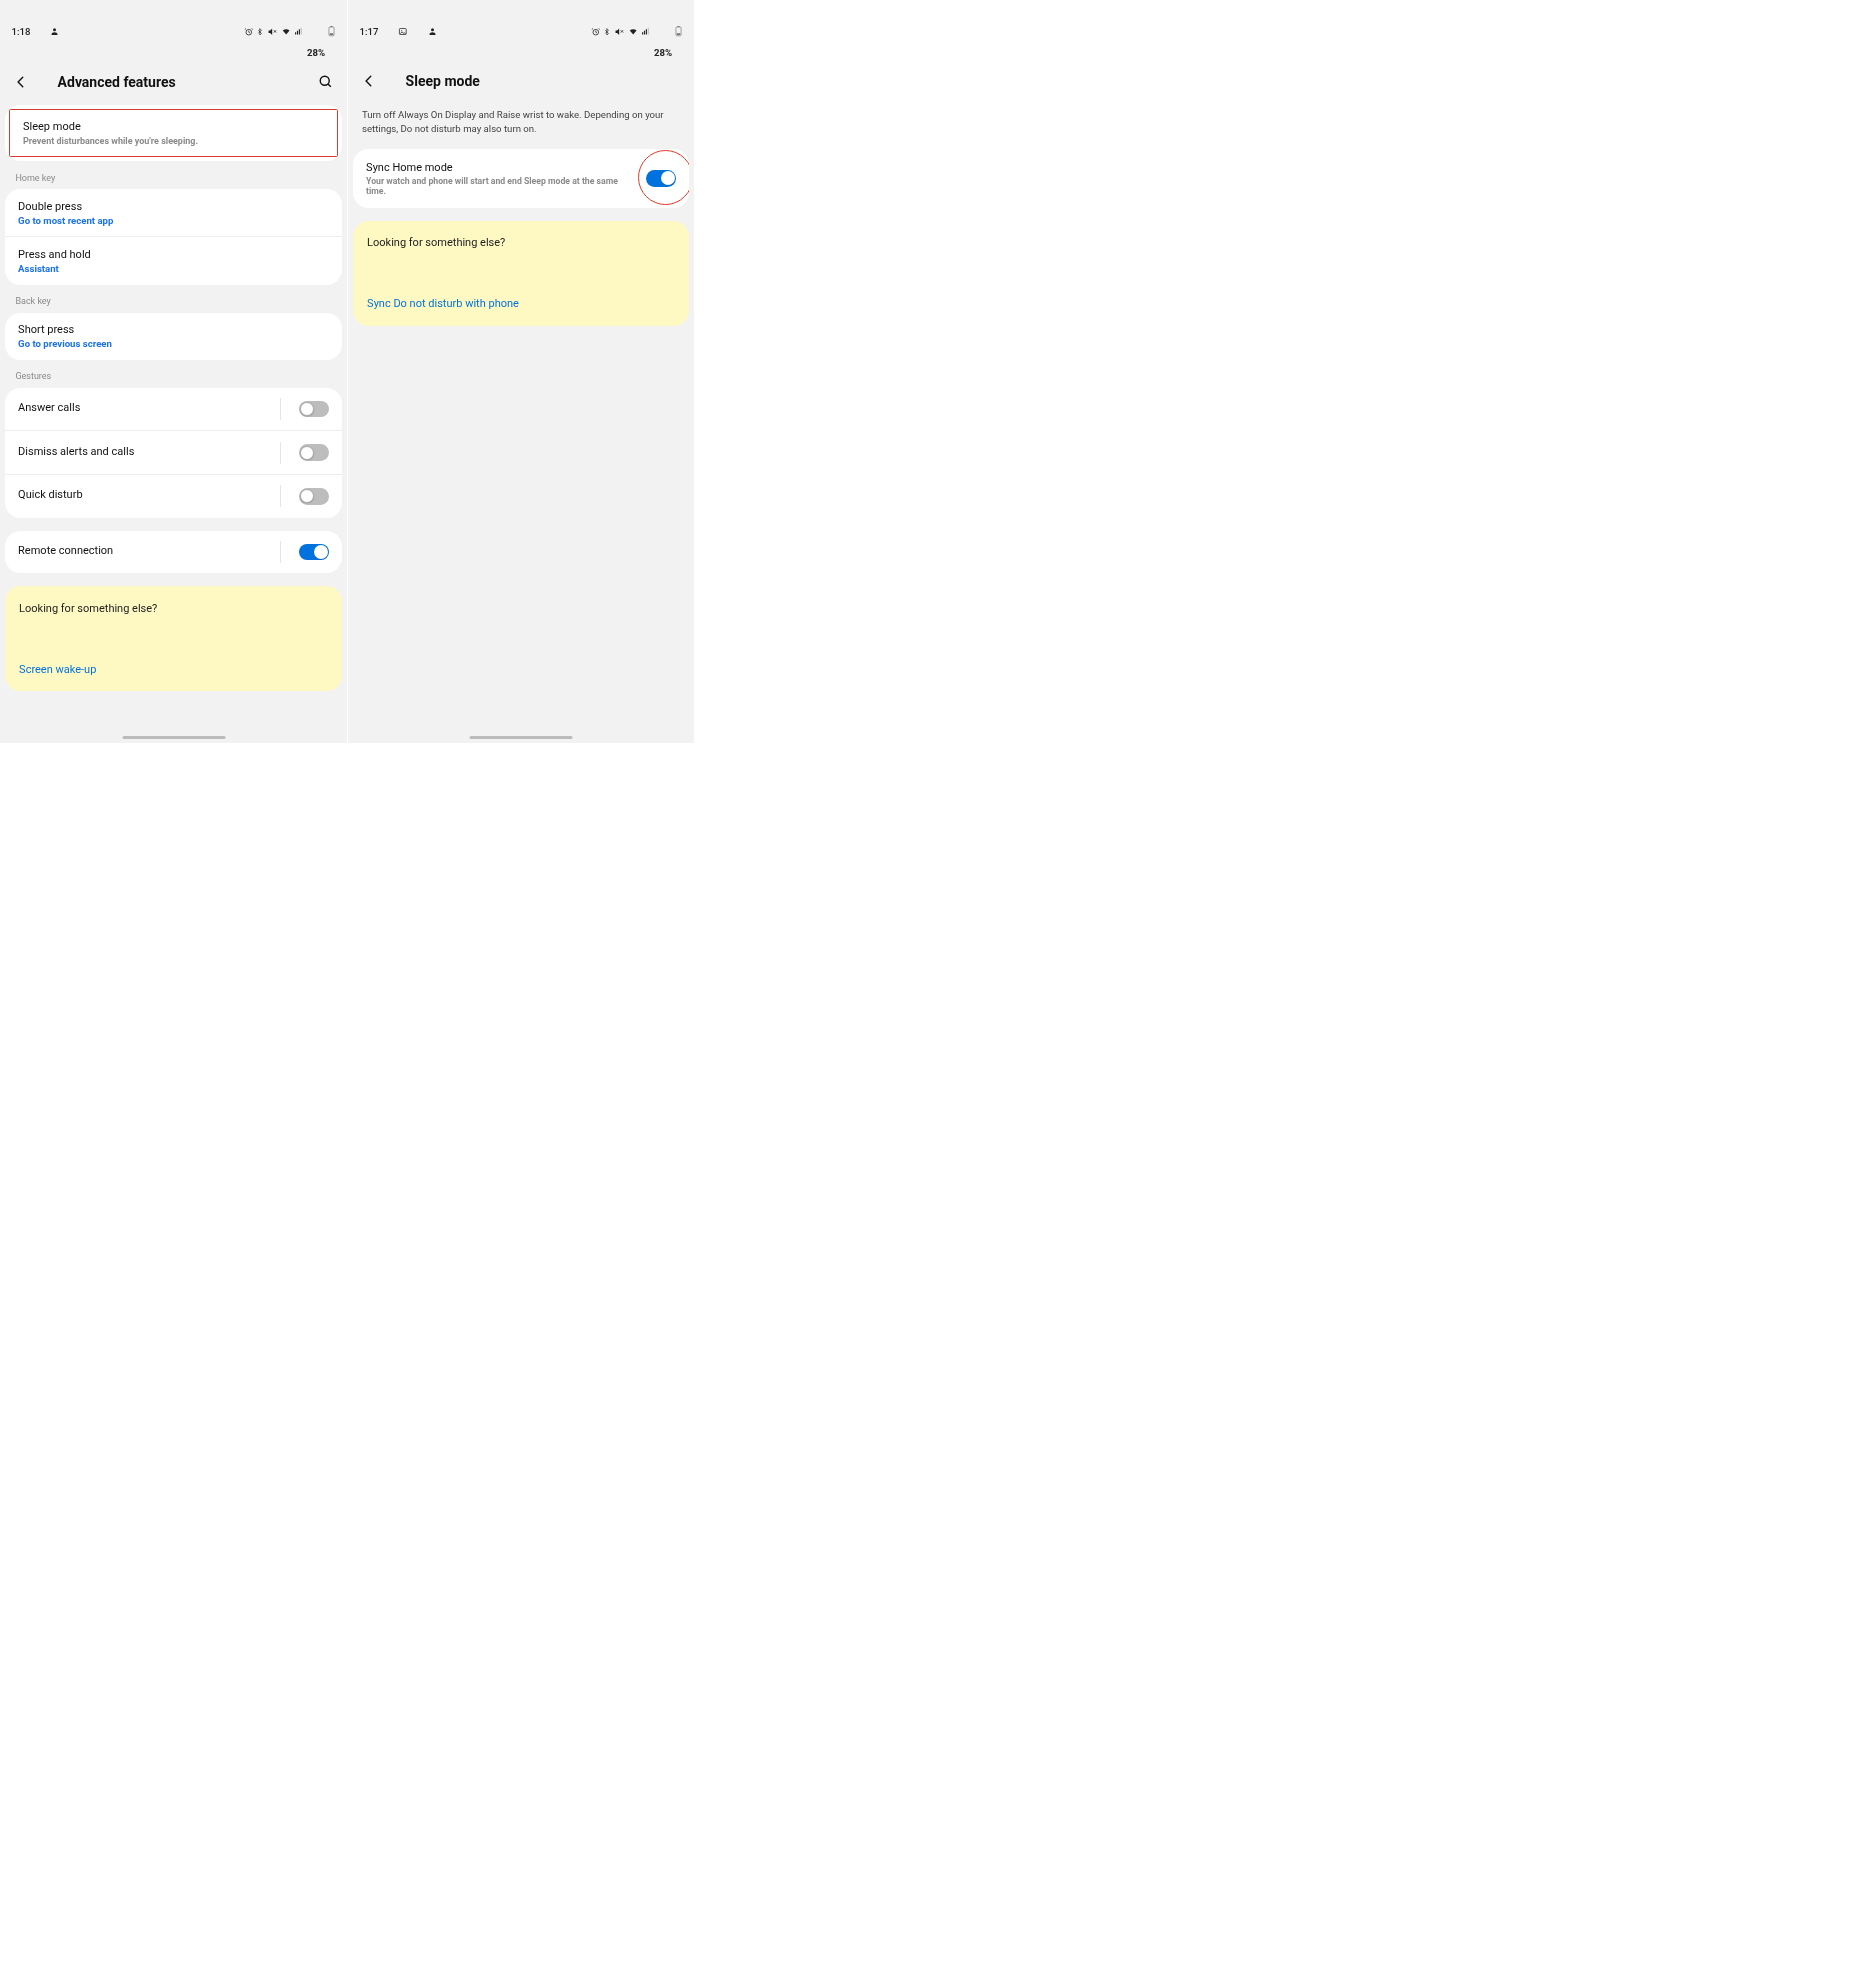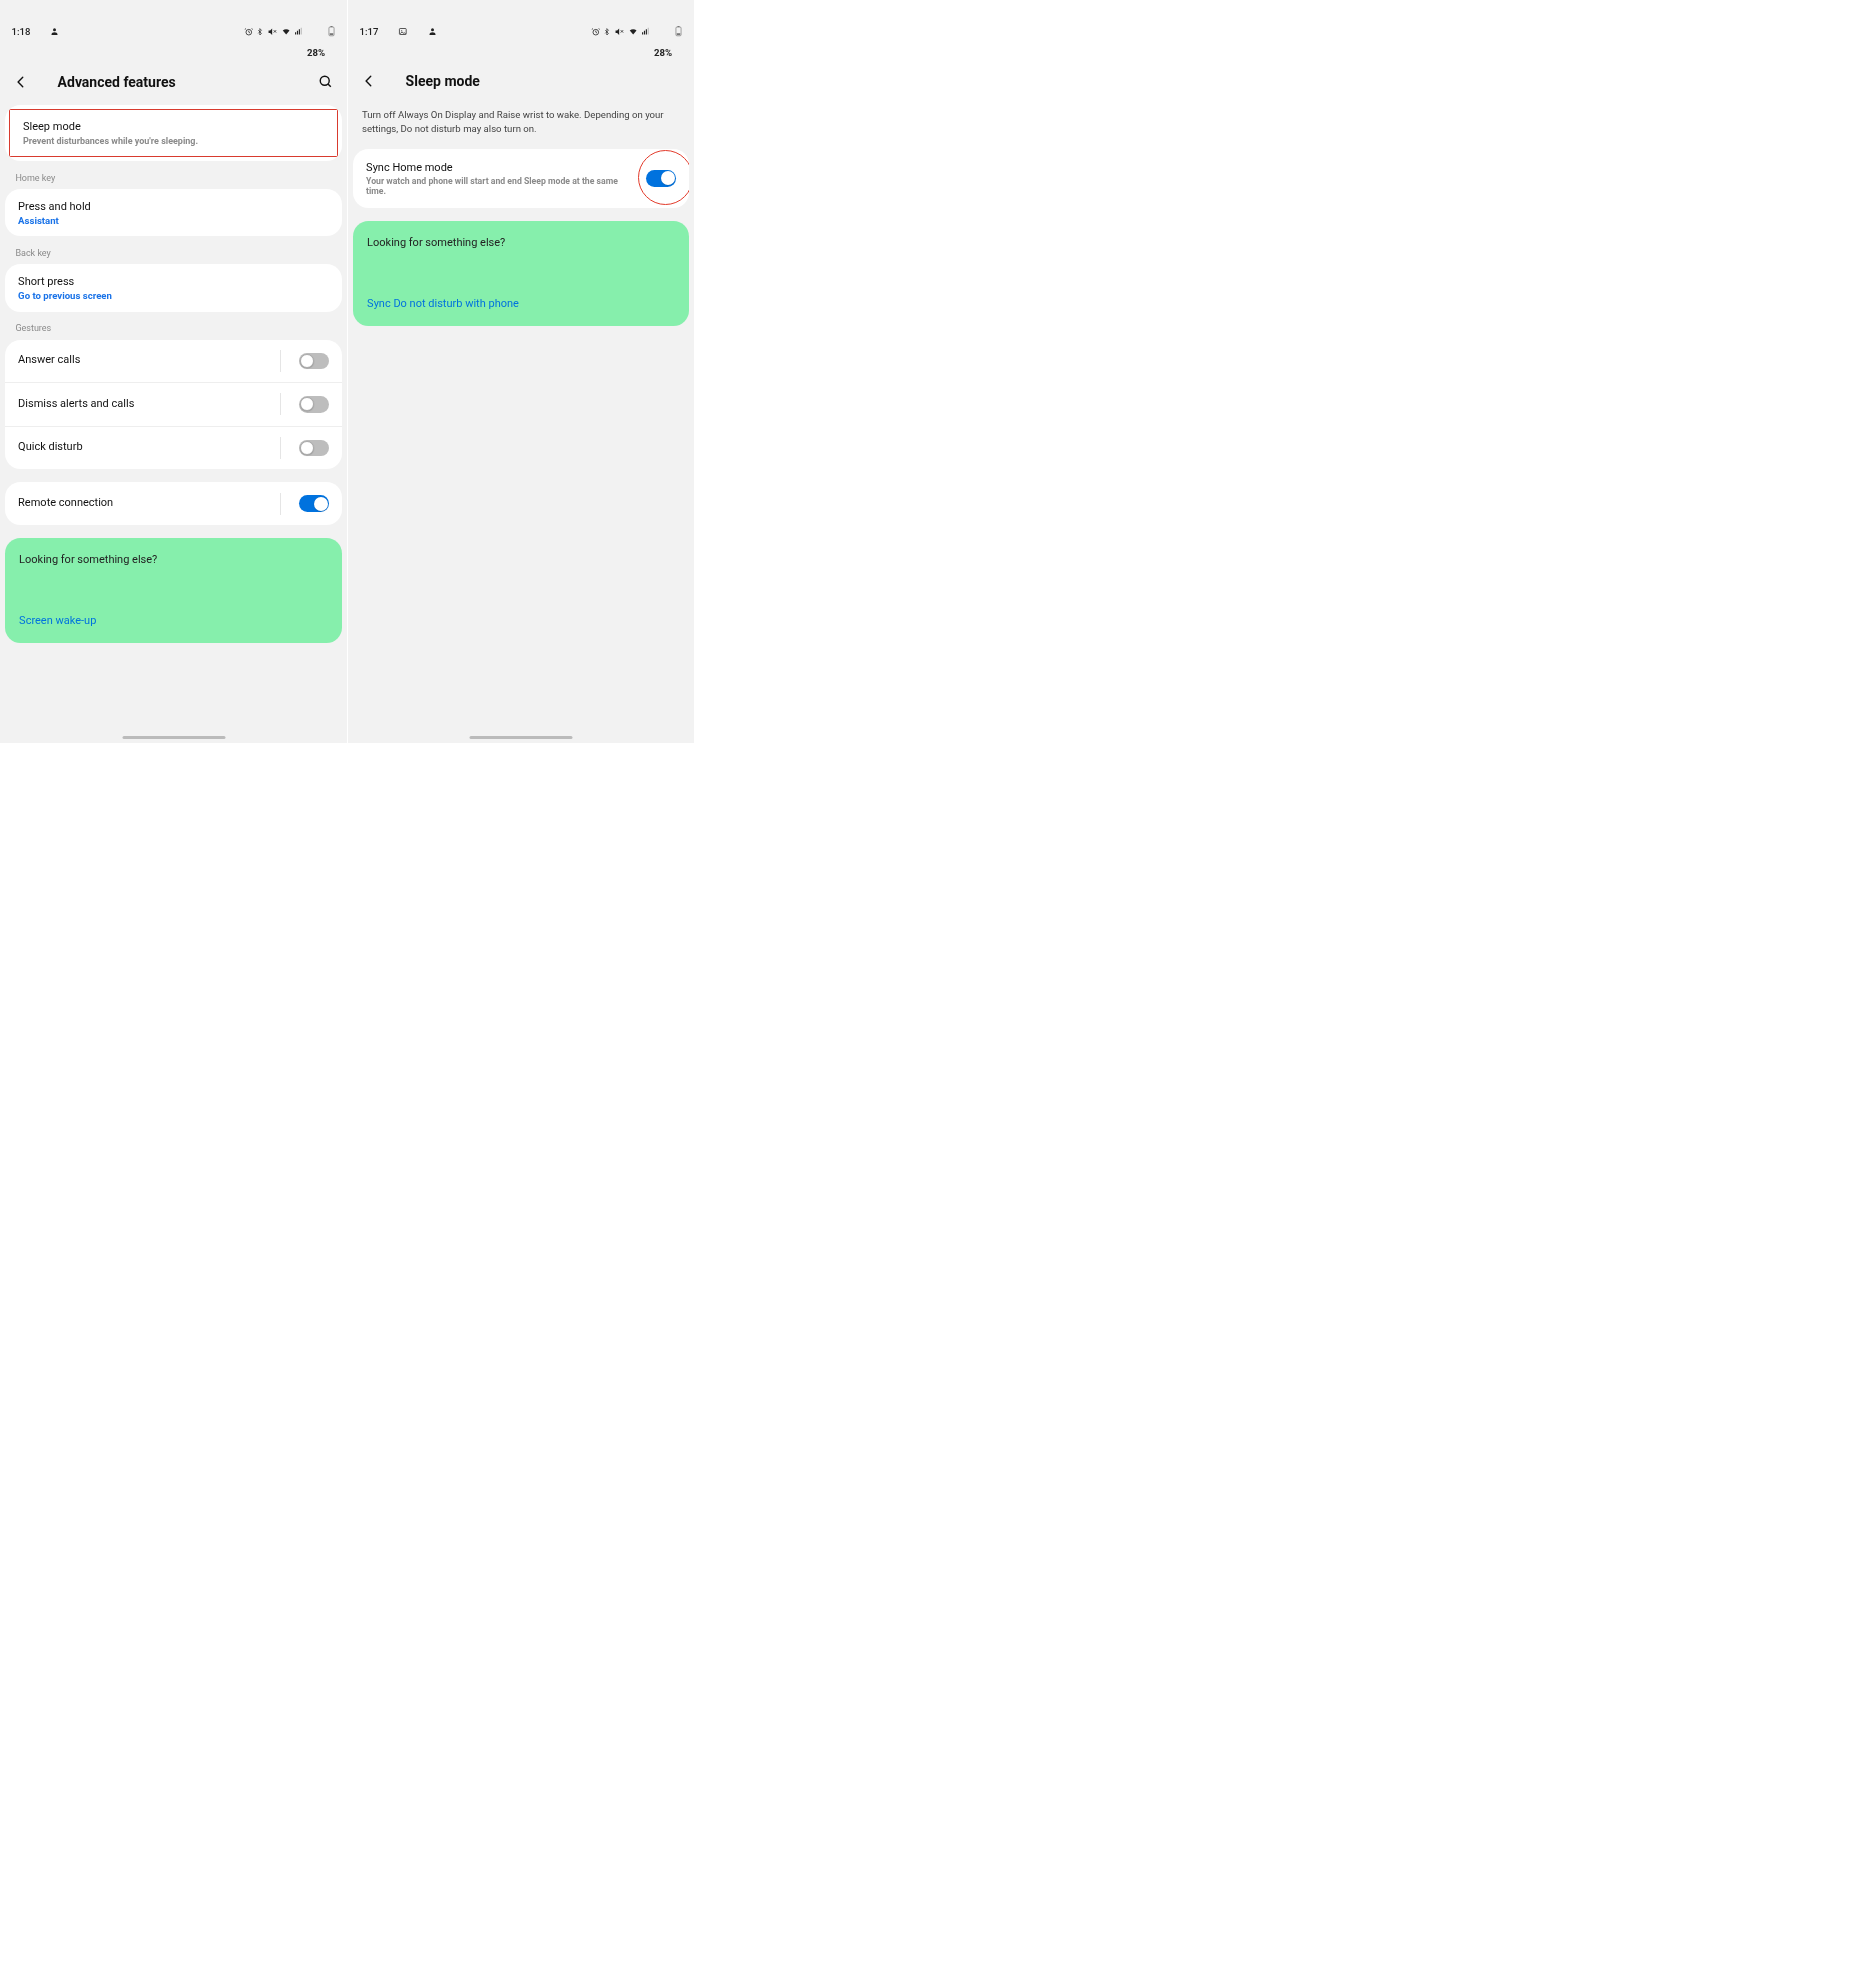--- a/index.html
+++ b/index.html
@@ -39,21 +39,21 @@
   .toggle .knob { width: 14px; height: 14px; border-radius: 50%; background: #fff; position: absolute; top: 1.3px; box-shadow: 0 0.6px 1.3px rgba(0,0,0,0.2); }
   .toggle.off .knob { left: 1.3px; border:0.6px solid #aaa; }
   .toggle.on  .knob { right: 1.3px; }
   .toggle-divider { border-left: 0.6px solid #e5e5e5; height: 22px; margin-right: 9px; }
 
   
   .red-rect { border: 1.3px solid #d83a2e; border-radius: 1.3px; }
   .red-circle { border: 1px solid #e23a2a; border-radius: 50%; width: 55px; height: 55px; position:absolute; pointer-events:none; }
 
   
-  .info-card { background: #86efac; border-radius: 15.4px; margin: 0 5.1px; padding: 15.4px 14px; }
+  .info-card { background: #fef9c3; border-radius: 15.4px; margin: 0 5.1px; padding: 15.4px 14px; }
   .info-title { font-size: 11px; color: #222; margin-bottom: 14px; }
   .info-link { font-size: 11px; color: #0072de; font-weight: 400; cursor:pointer;margin-top:48px; }
 
   
   .desc { font-size: 9.6px; color: #444; padding: 3.9px 14px 13px; line-height: 1.45; }
 
   
   .home-indicator { position:absolute; bottom:3.9px; left:50%; transform:translateX(-50%); width:103px; height:3.2px; background:#bbb; border-radius:1.9px; }
   .spacer { height: 13px; }
 </style>
@@ -134,20 +134,24 @@
     <div class="row red-rect" style="margin:3.9px;">
       <div class="row-title">Sleep mode</div>
       <div class="row-sub">Prevent disturbances while you're sleeping.</div>
     </div>
   </div>
 
   <div class="section-label">Home key</div>
 
   <div class="card">
     <div class="row">
+      <div class="row-title">Double press</div>
+      <div class="row-sub link">Go to most recent app</div>
+    </div>
+    <div class="row">
       <div class="row-title">Press and hold</div>
       <div class="row-sub link">Assistant</div>
     </div>
   </div>
 
   <div class="section-label">Back key</div>
 
   <div class="card">
     <div class="row">
       <div class="row-title">Short press</div>

